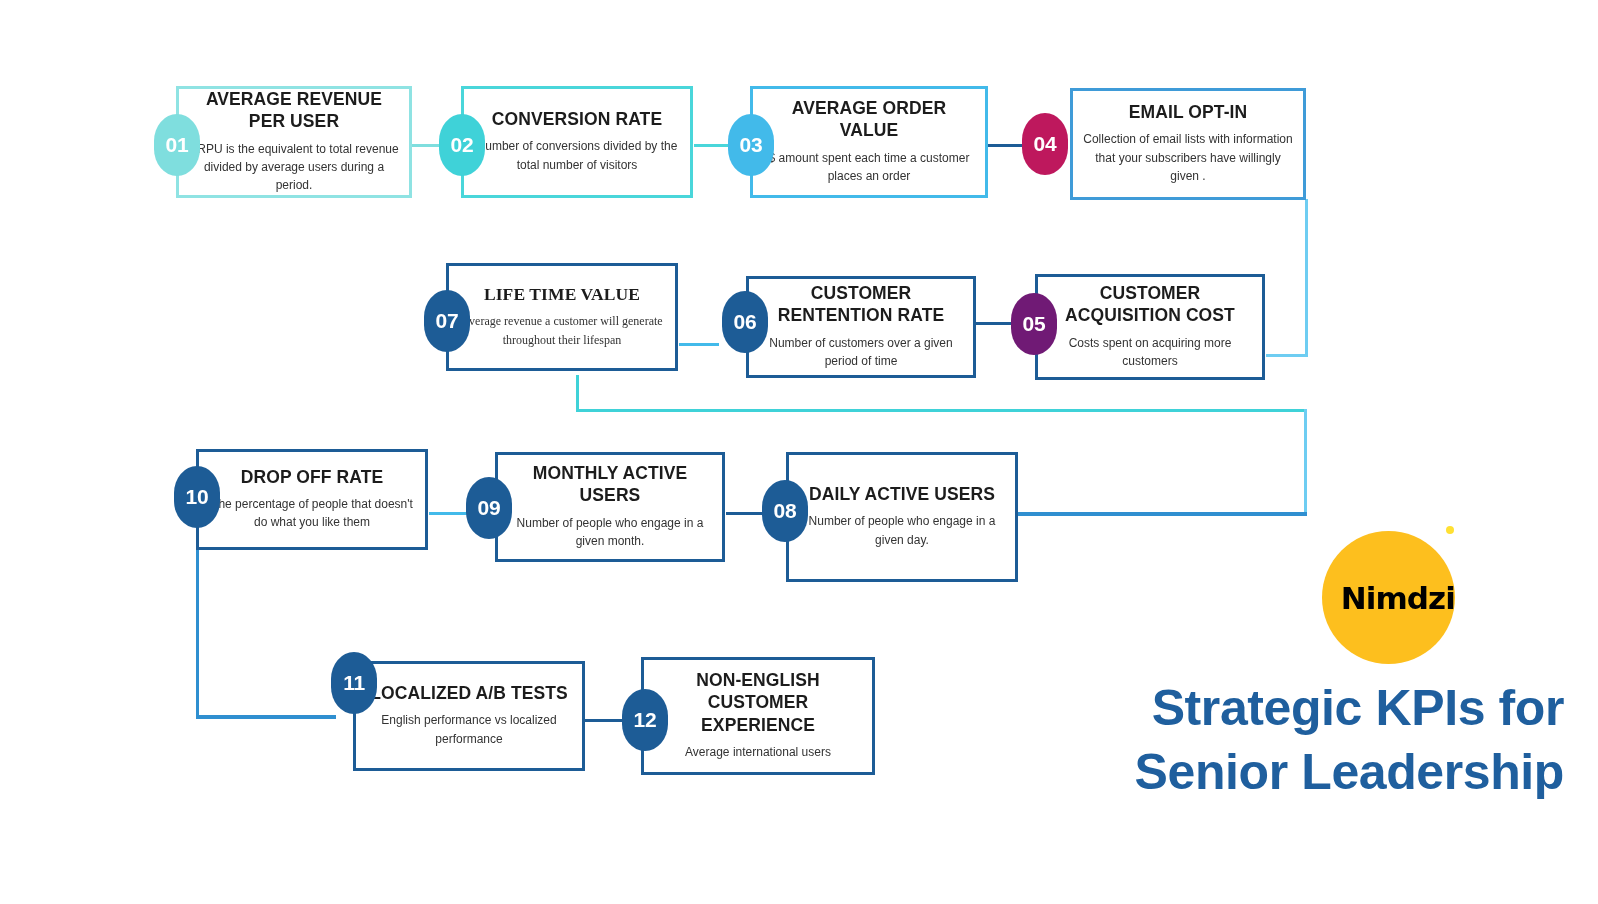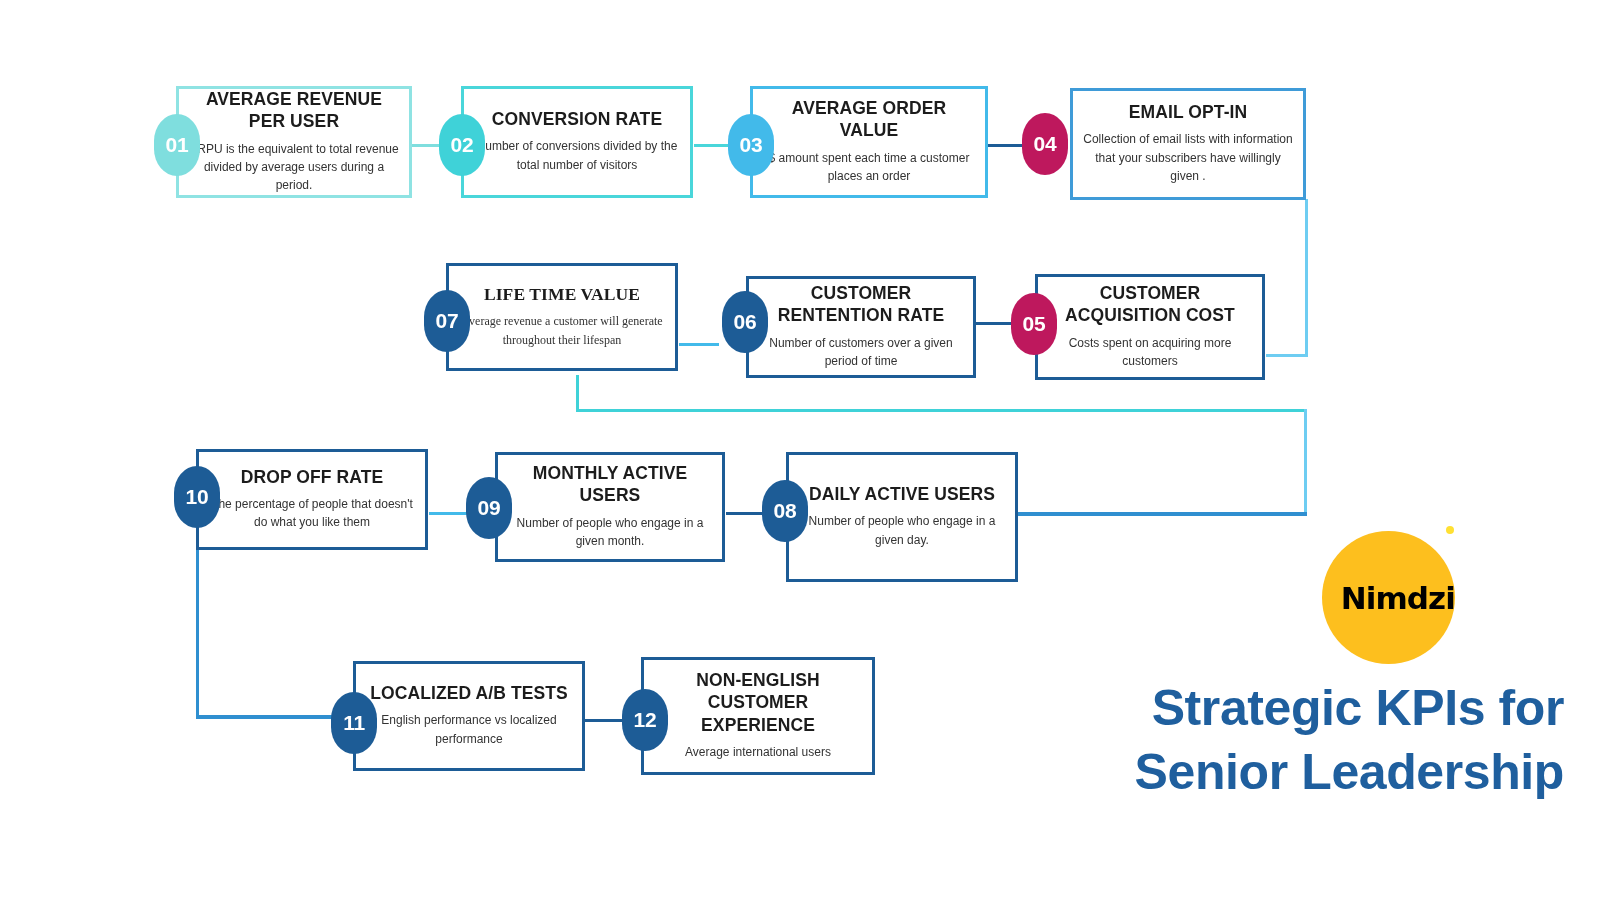--- a/index.html
+++ b/index.html
@@ -183,21 +183,21 @@
   <div class="kpi-box" style="left:746px; top:276px; width:230px; height:102px; border-color:#1d5c96;">
     <div class="kpi-title">CUSTOMER RENTENTION RATE</div>
     <div class="kpi-desc">Number of customers  over a given period of time</div>
   </div>
   <div class="badge" style="left:722px; top:291px; background:#1d5c96;">06</div>
 
   <div class="kpi-box" style="left:1035px; top:274px; width:230px; height:106px; border-color:#1d5c96;">
     <div class="kpi-title">CUSTOMER ACQUISITION COST</div>
     <div class="kpi-desc">Costs spent on acquiring more customers</div>
   </div>
-  <div class="badge" style="left:1011px; top:293px; background:#be185d;text-align:center;">05</div>
+  <div class="badge" style="left:1011px; top:293px; background:#701a75;text-align:center;">05</div>
 
   <div class="kpi-box" style="left:196px; top:449px; width:232px; height:101px; border-color:#1d5c96;">
     <div class="kpi-title">DROP OFF RATE</div>
     <div class="kpi-desc">The percentage of people that doesn't do what you like them</div>
   </div>
   <div class="badge" style="left:174px; top:466px; background:#1d5c96;">10</div>
 
   <div class="kpi-box" style="left:495px; top:452px; width:230px; height:110px; border-color:#1d5c96;">
     <div class="kpi-title">MONTHLY ACTIVE USERS</div>
     <div class="kpi-desc">Number of people who engage in a given month.</div>
@@ -207,21 +207,21 @@
   <div class="kpi-box" style="left:786px; top:452px; width:232px; height:130px; border-color:#1d5c96;">
     <div class="kpi-title">DAILY ACTIVE USERS</div>
     <div class="kpi-desc">Number of people who engage in a given day.</div>
   </div>
   <div class="badge" style="left:762px; top:480px; background:#1d5c96;">08</div>
 
   <div class="kpi-box" style="left:353px; top:661px; width:232px; height:110px; border-color:#1d5c96;">
     <div class="kpi-title">LOCALIZED A/B TESTS</div>
     <div class="kpi-desc">English performance vs localized performance</div>
   </div>
-  <div class="badge" style="left:331px; top:692px; background:#1d5c96;">11</div>
+  <div class="badge" style="left:331px; top:652px; background:#1d5c96;">11</div>
 
   <div class="kpi-box" style="left:641px; top:657px; width:234px; height:118px; border-color:#1d5c96;">
     <div class="kpi-title">NON-ENGLISH CUSTOMER EXPERIENCE</div>
     <div class="kpi-desc">Average international users</div>
   </div>
   <div class="badge" style="left:622px; top:689px; background:#1d5c96;">12</div>
 
   <div id="nimdzi-logo">
     <span id="nimdzi-wordmark">Nimdzi</span>
     <span id="nimdzi-dot" style="right: 1px;"></span>

